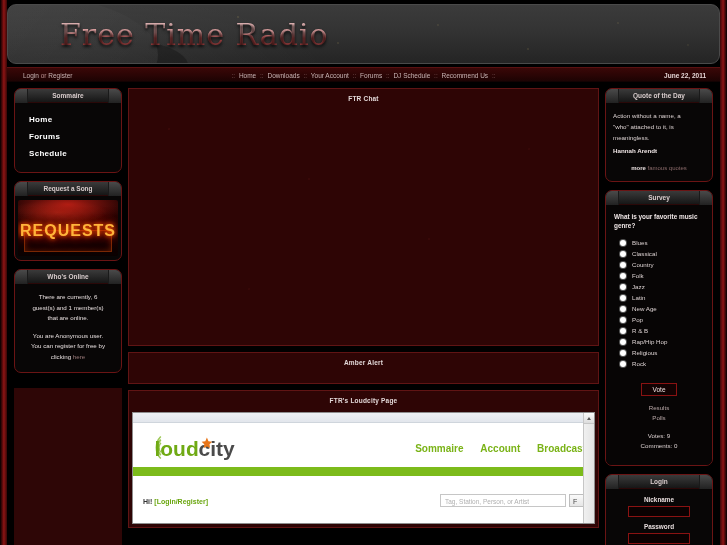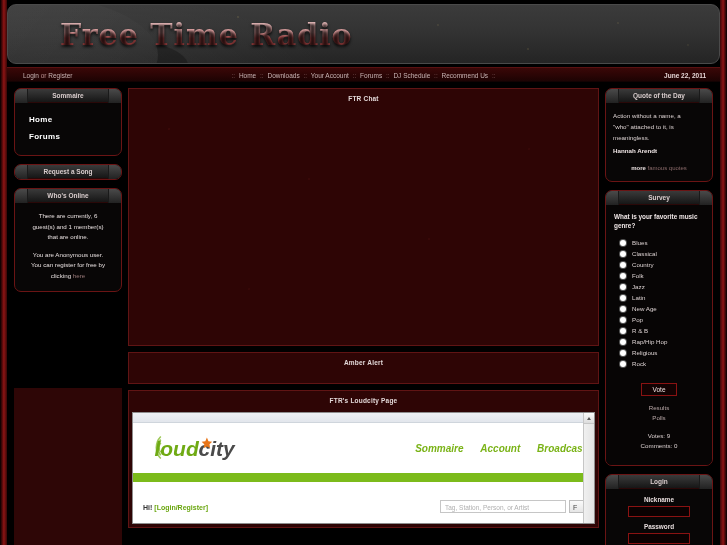--- a/index.html
+++ b/index.html
@@ -41,21 +41,21 @@
       radial-gradient(1px 1px at 230px 12px, rgba(255,220,120,.35), transparent),
       radial-gradient(1px 1px at 330px 38px, rgba(255,220,120,.3), transparent),
       radial-gradient(1px 1px at 430px 20px, rgba(255,220,120,.25), transparent),
       radial-gradient(1px 1px at 520px 44px, rgba(255,220,120,.3), transparent),
       radial-gradient(1px 1px at 610px 18px, rgba(255,220,120,.25), transparent),
       radial-gradient(1px 1px at 680px 40px, rgba(255,220,120,.2), transparent);
   }
   #site-title{
     position:absolute; left:52px; top:12px;
     font-family:"DejaVu Serif", serif;
-    font-weight:bold; font-size:30px; letter-spacing:1px;
+    font-weight:normal; font-size:30px; letter-spacing:1px;
     color:#e9a8a8;
     background:linear-gradient(to bottom,#f6d5d5 0%,#e6a0a0 45%,#b04a4a 60%,#8e2f2f 100%);
     -webkit-background-clip:text; background-clip:text; color:transparent;
     text-shadow:0 2px 3px rgba(0,0,0,.8);
     white-space:nowrap;
   }
 
   
   #navbar{
     position:absolute; left:7px; top:67px; width:713px; height:15px;
@@ -174,21 +174,21 @@
       radial-gradient(1px 1px at 120px 200px, rgba(160,40,40,.25), transparent),
       radial-gradient(1px 1px at 400px 60px, rgba(160,40,40,.25), transparent);
   }
 
   
   .iframe-wrap{
     position:relative; margin:3px; height:112px; background:#fff; overflow:hidden;
     border:1px solid #8e8e8e;
   }
   .lc-topstrip{ height:10px; background:linear-gradient(to bottom,#eef1f5,#e2e6ec); border-bottom:1px solid #cfd5dc;}
-  .lc-header{ position:relative; height:50px; background:#fff;font-style:italic;}
+  .lc-header{ position:relative; height:44px; background:#fff;}
   .lc-logo{ position:absolute; left:10px; top:6px; height:38px; width:110px;}
   .lc-nav{ position:absolute; right:8px; top:20px; font-size:10px; font-weight:bold; color:#7ab317;}
   .lc-nav span{ margin-left:14px; cursor:pointer;}
   .lc-greenbar{ height:9px; background:#7cbb1b;}
   .lc-content{ position:relative; height:46px; background:#fff;}
   .lc-hi{ position:absolute; left:10px; top:22px; font-size:7px; font-weight:bold; color:#333;}
   .lc-hi b{ color:#6aa60f;}
   .lc-search{
     position:absolute; right:28px; top:18px; width:126px; height:13px;
     border:1px solid #c6c6c6; background:#fff; font-size:6.5px; color:#b0b0b0;
@@ -281,25 +281,30 @@
   <div id="body-bg"></div>
   <div id="left-col-fill"></div>
 
   <div id="left-col">
 
     <div class="box" style="margin-bottom:8px;">
       <div class="box-title">Sommaire</div>
       <div class="sommaire-list">
         <a href="#">Home</a>
         <a href="#">Forums</a>
+        <a href="#">Schedule</a>
       </div>
     </div>
 
     <div class="box" style="margin-bottom:8px;">
       <div class="box-title">Request a Song</div>
+      <div class="requests-banner">
+        <div class="requests-frame"></div>
+        <div class="requests-word">REQUESTS</div>
+      </div>
     </div>
 
     <div class="box">
       <div class="box-title">Who's Online</div>
       <div class="who-body">
         <div>There are currently, 6</div>
         <div>guest(s) and 1 member(s)</div>
         <div>that are online.</div>
         <span class="gap"></span>
         <div>You are Anonymous user.</div>

